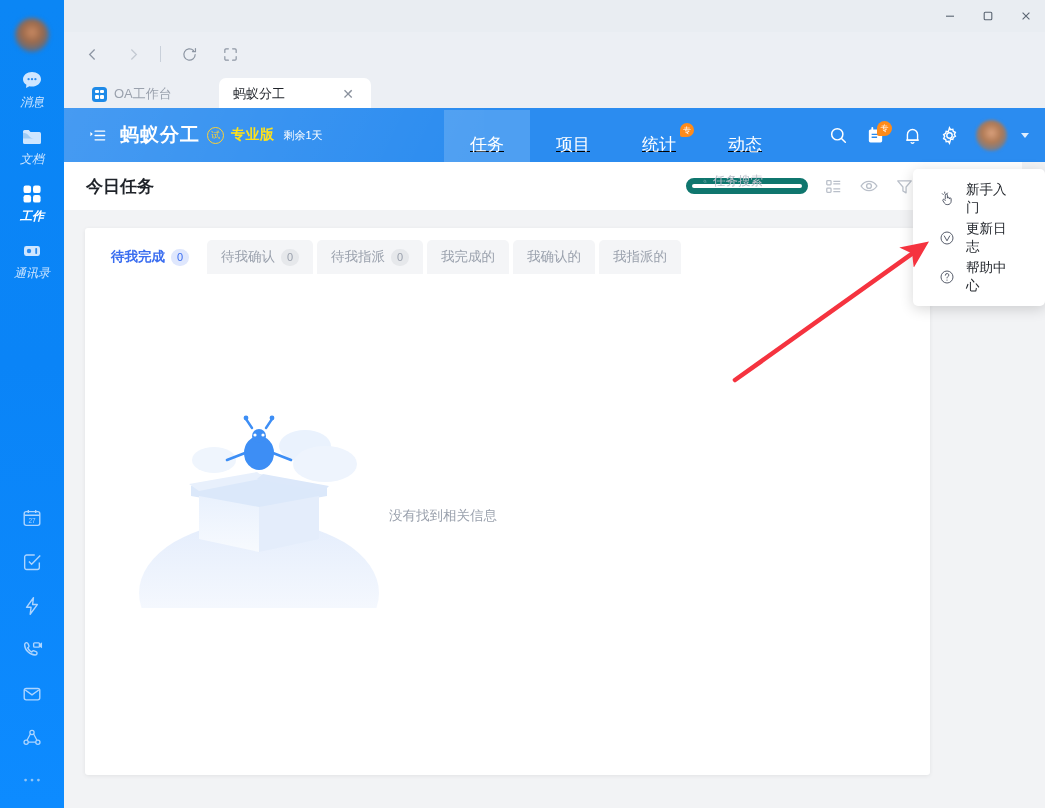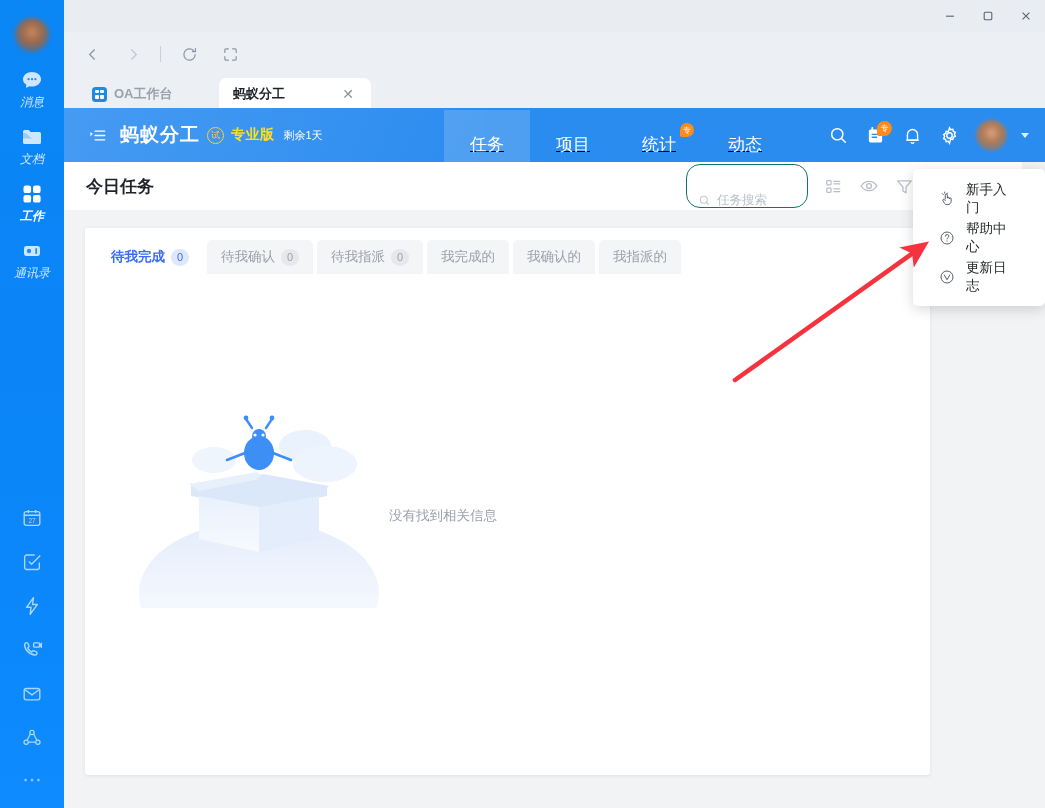--- a/index.html
+++ b/index.html
@@ -80,21 +80,20 @@
   .hlink {
     display: flex; align-items: center; gap: 5px; padding: 0 11px;
     font-size: 13px; color: #4a5160; cursor: pointer; height: 24px;
   }
   .hsep { width: 1px; height: 14px; background: #c9d0da; margin: 0 3px; }
 
   
   .tabstrip {
     position: absolute; left: 64px; top: 76px; right: 0; height: 34px;
     background: #eceff4;
-    font-weight: bold;
   }
   .btab {
     position: absolute; bottom: 0; height: 32px; display: flex; align-items: center;
     gap: 7px; padding: 0 14px; font-size: 13px; cursor: pointer;
   }
   .btab.inactive { left: 14px; color: #9aa1ad; }
   .btab.active {
     left: 155px; width: 152px; background: #fff;
     border-radius: 7px 7px 0 0; color: #1f2329;
     justify-content: space-between;
@@ -157,21 +156,21 @@
   .pagebg {
     position: absolute; left: 64px; top: 162px; right: 0; bottom: 0; background: #f2f3f5;
   }
   .pagehead {
     position: absolute; left: 64px; top: 162px; right: 23px; height: 48px; background: #fff;
     display: flex; align-items: center;
   }
   .ptitle { margin-left: 22px; font-size: 17px; font-weight: bold; color: #1f2329; }
   .phead-right { margin-left: auto; display: flex; align-items: center; gap: 16px; padding-right: 108px; }
   .searchbox {
-    width: 122px; height: 44px; border: 1px solid #0f766e; border-radius: 14px;
+    width: 122px; height: 16px; border: 6px solid #0f766e; border-radius: 14px;
     display: flex; align-items: flex-end; gap: 6px; padding: 0 11px; cursor: text;
   }
   .searchbox input {
     border: none; outline: none; font-size: 12.5px; width: 78px; color: #1f2329;
     font-family: inherit; background: transparent;
   }
   .searchbox input::placeholder { color: #b9bfc9; }
   .ticon { cursor: pointer; color: #b9bfc9; display: flex; align-items: center; }
 
   .card {
@@ -576,36 +575,36 @@
           <path d="M9.4 12.5V6.2a1.6 1.6 0 113.2 0v4.4"></path>
           <path d="M12.6 10.8a1.4 1.4 0 112.8 0v1.3"></path>
           <path d="M15.4 11.8a1.4 1.4 0 012.8 0v3.6c0 2.8-2.2 5-5 5h-1.4c-1.5 0-2.6-.7-3.4-1.9l-2.6-4a1.4 1.4 0 012.2-1.7l1.8 2"></path>
           <path d="M6.5 5.5L5 4M8.6 3.4V1.6M11.6 4.4l1.2-1.4" stroke-linecap="round"></path>
         </svg>
       </span>
       <span>新手入门</span>
     </div>
     <div class="ditem">
       <span class="dic">
+        <svg width="16" height="16" viewBox="0 0 24 24" fill="none" stroke="currentColor" stroke-width="1.4" stroke-linejoin="round">
+          <circle cx="12" cy="12" r="9"></circle>
+            <path d="M7.6 8.4L12 16.2l4.4-7.8"></path>
+        </svg>
+      </span>
+      <span>更新日志</span>
+    </div>
+    <div class="ditem">
+      <span class="dic">
         <svg width="16" height="16" viewBox="0 0 24 24" fill="none" stroke="currentColor" stroke-width="1.4">
           <circle cx="12" cy="12" r="9"></circle>
           <path d="M9.5 9.3a2.6 2.6 0 115 1.1c-.5 1-2.5 1.3-2.5 3" stroke-linecap="round"></path>
           <circle cx="12" cy="16.6" r=".9" fill="currentColor" stroke="none"></circle>
         </svg>
       </span>
       <span>帮助中心</span>
-    </div>
-    <div class="ditem">
-      <span class="dic">
-        <svg width="16" height="16" viewBox="0 0 24 24" fill="none" stroke="currentColor" stroke-width="1.4" stroke-linejoin="round">
-          <circle cx="12" cy="12" r="9"></circle>
-            <path d="M7.6 8.4L12 16.2l4.4-7.8"></path>
-        </svg>
-      </span>
-      <span>更新日志</span>
     </div>
   </div>
 
   <svg class="arrow-layer">
     <defs>
       <marker id="ahead" markerWidth="6" markerHeight="6" refX="3.6" refY="3" orient="auto">
         <path d="M0,0.3 L6,3 L0,5.7 L1.5,3 Z" fill="#f5333f"></path>
       </marker>
     </defs>
     <line x1="735" y1="380" x2="920" y2="248" stroke="#f5333f" stroke-width="4.6" stroke-linecap="round" marker-end="url(#ahead)"></line>

